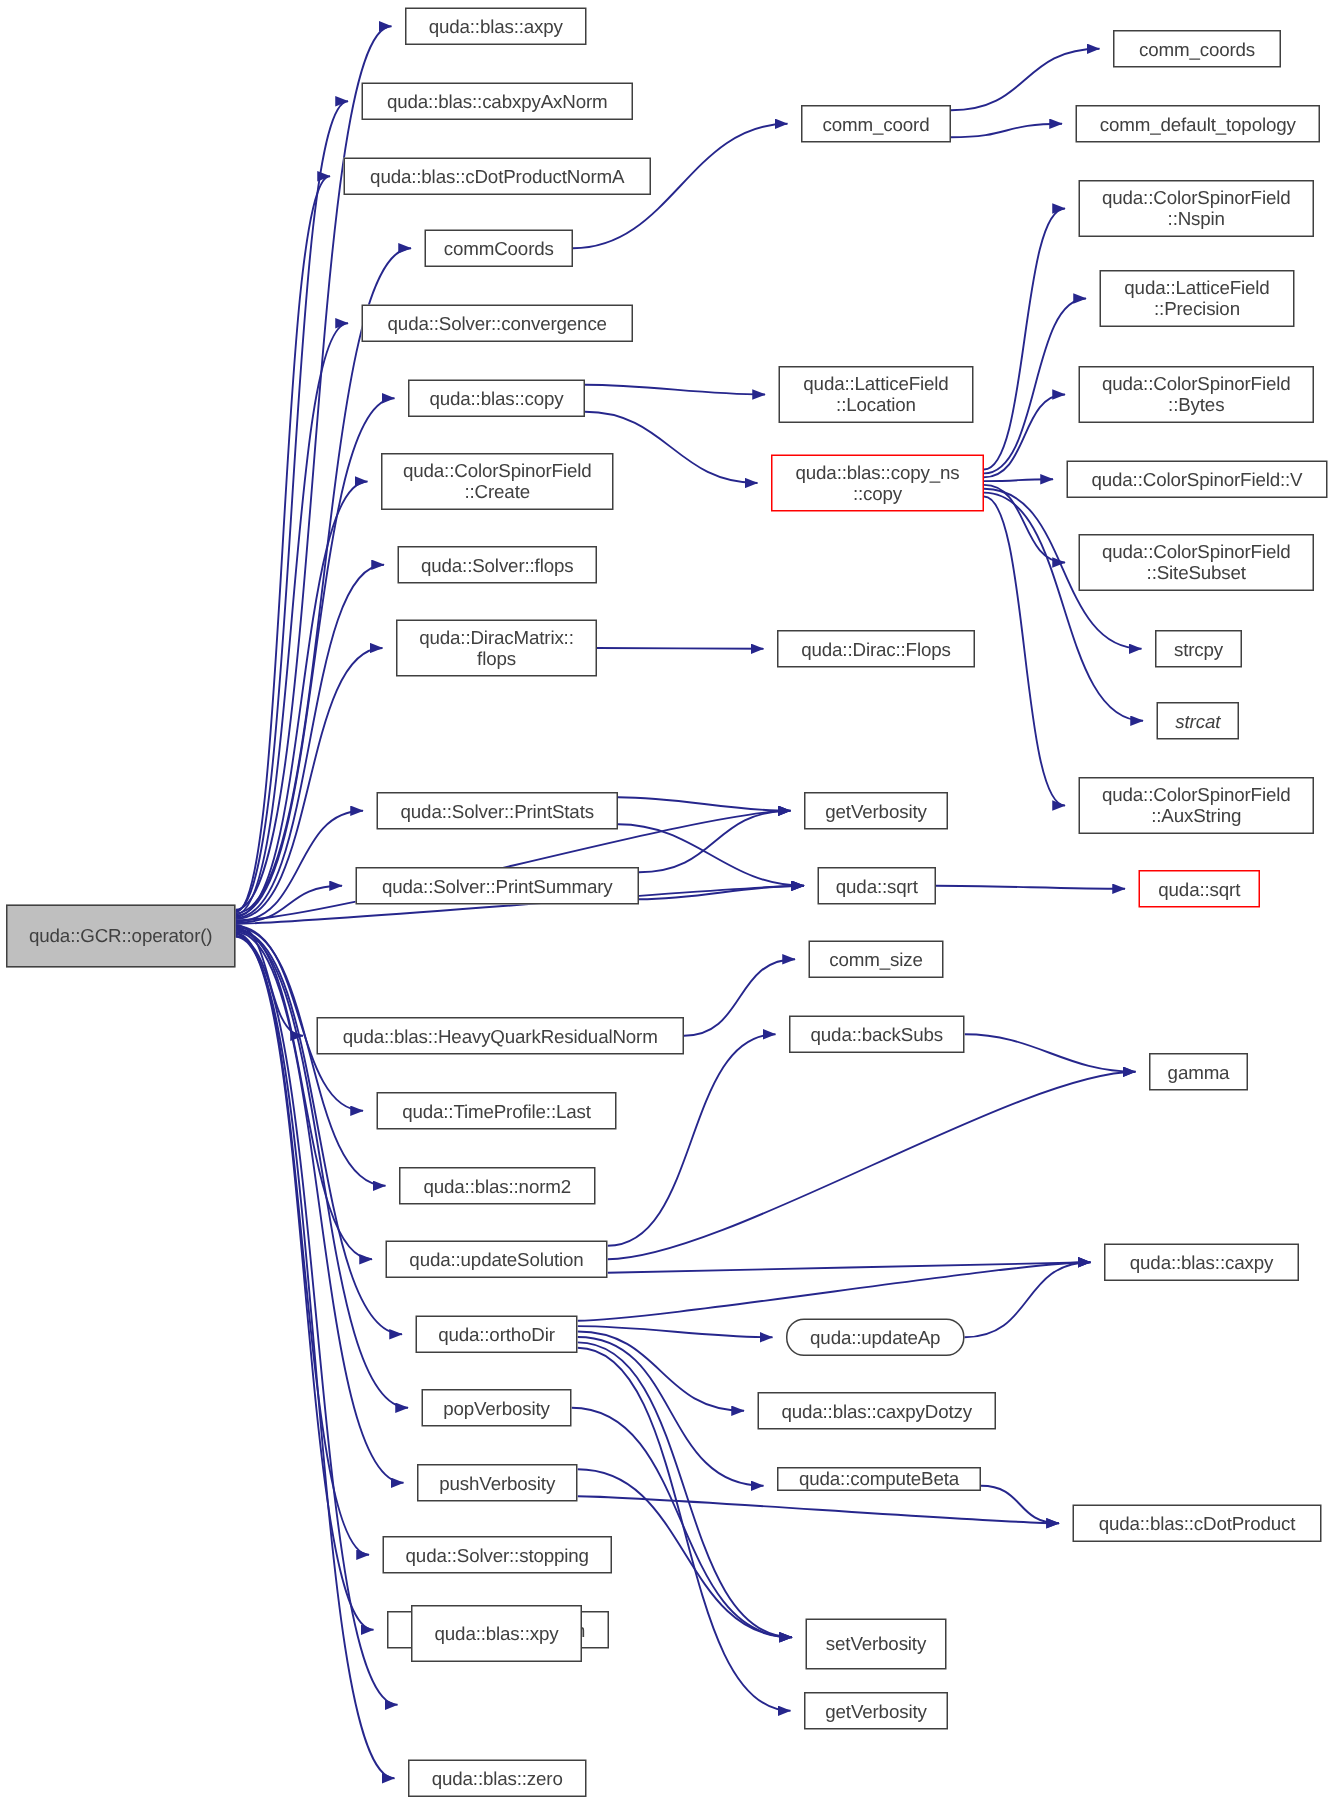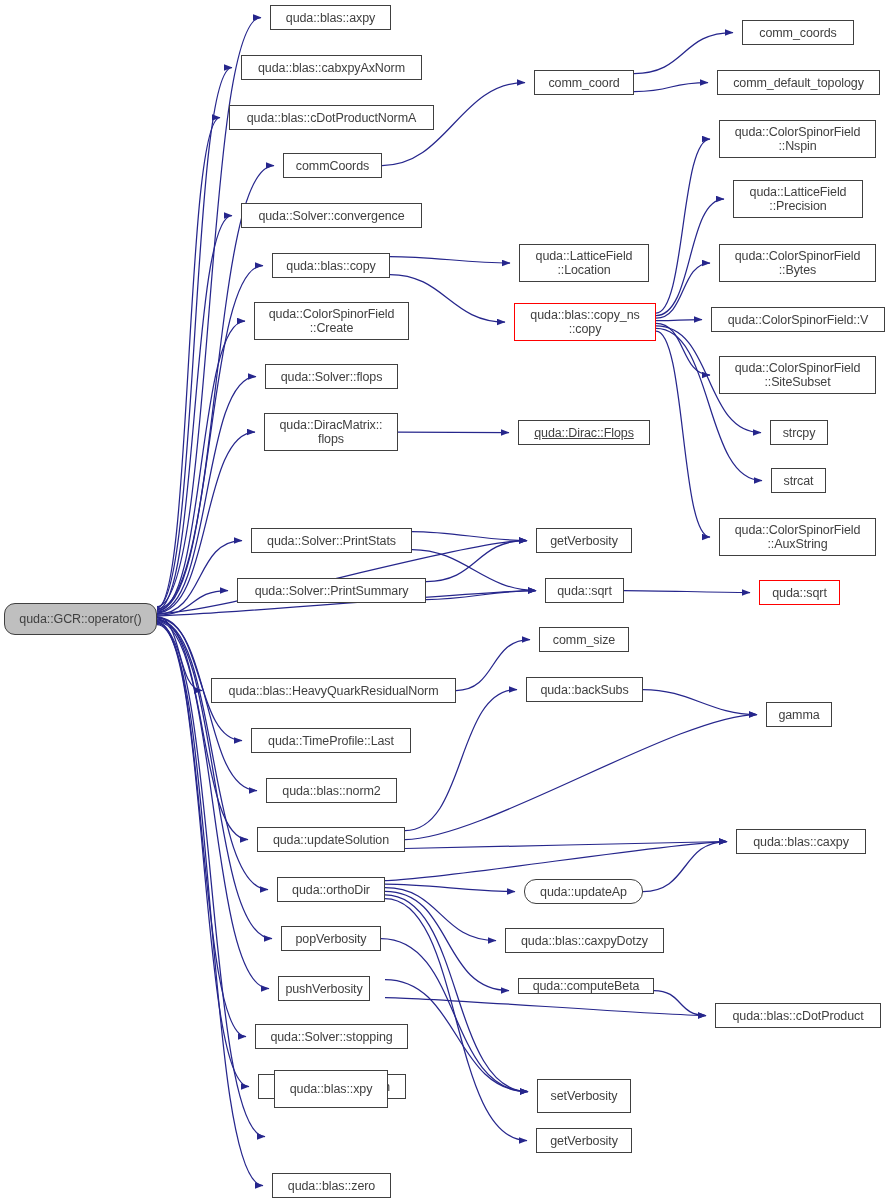--- a/index.html
+++ b/index.html
@@ -92,51 +92,51 @@
         <path d="M 385 894.9 C 463.65 894.9, 449.35 1091.5, 528 1091.5" marker-end="url(#arrow)"></path>
         <path d="M 385 898.5 C 463.1 898.5, 448.9 1140.5, 527 1140.5" marker-end="url(#arrow)"></path>
         <path d="M 643 891.5 C 689.2 891.5, 680.8 841.5, 727 841.5" marker-end="url(#arrow)"></path>
         <path d="M 654 990.5 C 682.6 990.5, 677.4 1015.5, 706 1015.5" marker-end="url(#arrow)"></path>
         <path d="M 381 938.5 C 461.85 938.5, 447.15 1091.5, 528 1091.5" marker-end="url(#arrow)"></path>
         <path d="M 385 979.5 C 458.6 979.5, 454.4 1091.5, 528 1091.5" marker-end="url(#arrow)"></path>
         <path d="M 385 997.5 C 430.4 997.5, 660.6 1015.5, 706 1015.5" marker-end="url(#arrow)"></path>
       </g>
   </svg>
   <div id="node-layer">
-      <div class="node-box current" style="left: 4px; top: 603px; width: 153px; height: 32px; border-radius: 11px;"><span class="node-label">quda::GCR::operator()</span></div>
+      <div class="node-box current" style="left: 4px; top: 603px; width: 153px; height: 42px;"><span class="node-label">quda::GCR::operator()</span></div>
       <div class="node-box" style="left: 270px; top: 5px; width: 121px; height: 25px;"><span class="node-label">quda::blas::axpy</span></div>
       <div class="node-box" style="left: 241px; top: 55px; width: 181px; height: 25px;"><span class="node-label">quda::blas::cabxpyAxNorm</span></div>
       <div class="node-box" style="left: 229px; top: 105px; width: 205px; height: 25px;"><span class="node-label">quda::blas::cDotProductNormA</span></div>
       <div class="node-box" style="left: 283px; top: 153px; width: 99px; height: 25px;"><span class="node-label">commCoords</span></div>
       <div class="node-box" style="left: 241px; top: 203px; width: 181px; height: 25px;"><span class="node-label">quda::Solver::convergence</span></div>
       <div class="node-box" style="left: 272px; top: 253px; width: 118px; height: 25px;"><span class="node-label">quda::blas::copy</span></div>
       <div class="node-box" style="left: 254px; top: 302px; width: 155px; height: 38px;"><span class="node-label">quda::ColorSpinorField
 ::Create</span></div>
       <div class="node-box" style="left: 265px; top: 364px; width: 133px; height: 25px;"><span class="node-label">quda::Solver::flops</span></div>
       <div class="node-box" style="left: 264px; top: 413px; width: 134px; height: 38px;"><span class="node-label">quda::DiracMatrix::
 flops</span></div>
       <div class="node-box" style="left: 251px; top: 528px; width: 161px; height: 25px;"><span class="node-label">quda::Solver::PrintStats</span></div>
       <div class="node-box" style="left: 237px; top: 578px; width: 189px; height: 25px;"><span class="node-label">quda::Solver::PrintSummary</span></div>
       <div class="node-box" style="left: 211px; top: 678px; width: 245px; height: 25px;"><span class="node-label">quda::blas::HeavyQuarkResidualNorm</span></div>
       <div class="node-box" style="left: 251px; top: 728px; width: 160px; height: 25px;"><span class="node-label">quda::TimeProfile::Last</span></div>
       <div class="node-box" style="left: 266px; top: 778px; width: 131px; height: 25px;"><span class="node-label">quda::blas::norm2</span></div>
       <div class="node-box" style="left: 257px; top: 827px; width: 148px; height: 25px;"><span class="node-label">quda::updateSolution</span></div>
       <div class="node-box" style="left: 277px; top: 877px; width: 108px; height: 25px;"><span class="node-label">quda::orthoDir</span></div>
       <div class="node-box" style="left: 281px; top: 926px; width: 100px; height: 25px;"><span class="node-label">popVerbosity</span></div>
-      <div class="node-box" style="left: 278px; top: 976px; width: 92px; height: 25px;"><span class="node-label">pushVerbosity</span></div>
+      <div class="node-box" style="left: 278px; top: 976px; width: 107px; height: 25px;"><span class="node-label">pushVerbosity</span></div>
       <div class="node-box" style="left: 255px; top: 1024px; width: 153px; height: 25px;"><span class="node-label">quda::Solver::stopping</span></div>
       <div class="node-box" style="left: 258px; top: 1074px; width: 148px; height: 25px;"><span class="node-label">quda::blas::xmyNorm</span></div>
       <div class="node-box" style="left: 274px; top: 1070px; width: 114px; height: 38px;"><span class="node-label">quda::blas::xpy</span></div>
       <div class="node-box" style="left: 272px; top: 1173px; width: 119px; height: 25px;"><span class="node-label">quda::blas::zero</span></div>
       <div class="node-box" style="left: 534px; top: 70px; width: 100px; height: 25px;"><span class="node-label">comm_coord</span></div>
       <div class="node-box" style="left: 519px; top: 244px; width: 130px; height: 38px;"><span class="node-label">quda::LatticeField
 ::Location</span></div>
       <div class="node-box highlight" style="left: 514px; top: 303px; width: 142px; height: 38px;"><span class="node-label">quda::blas::copy_ns
 ::copy</span></div>
-      <div class="node-box" style="left: 518px; top: 420px; width: 132px; height: 25px; text-decoration: underline;"><span class="node-label">quda::Dirac::Flops</span></div>
+      <div class="node-box" style="left: 518px; top: 420px; width: 132px; height: 25px;"><span class="node-label">quda::Dirac::Flops</span></div>
       <div class="node-box" style="left: 536px; top: 528px; width: 96px; height: 25px;"><span class="node-label">getVerbosity</span></div>
       <div class="node-box" style="left: 545px; top: 578px; width: 79px; height: 25px;"><span class="node-label">quda::sqrt</span></div>
       <div class="node-box" style="left: 539px; top: 627px; width: 90px; height: 25px;"><span class="node-label">comm_size</span></div>
       <div class="node-box" style="left: 526px; top: 677px; width: 117px; height: 25px;"><span class="node-label">quda::backSubs</span></div>
       <div class="node-box" style="left: 524px; top: 879px; width: 119px; height: 25px; border-radius: 12px;"><span class="node-label">quda::updateAp</span></div>
       <div class="node-box" style="left: 505px; top: 928px; width: 159px; height: 25px;"><span class="node-label">quda::blas::caxpyDotzy</span></div>
       <div class="node-box" style="left: 518px; top: 978px; width: 136px; height: 16px;"><span class="node-label">quda::computeBeta</span></div>
       <div class="node-box" style="left: 537px; top: 1079px; width: 94px; height: 34px;"><span class="node-label">setVerbosity</span></div>
       <div class="node-box" style="left: 536px; top: 1128px; width: 96px; height: 25px;"><span class="node-label">getVerbosity</span></div>
       <div class="node-box" style="left: 742px; top: 20px; width: 112px; height: 25px;"><span class="node-label">comm_coords</span></div>
@@ -144,21 +144,21 @@
       <div class="node-box" style="left: 719px; top: 120px; width: 157px; height: 38px;"><span class="node-label">quda::ColorSpinorField
 ::Nspin</span></div>
       <div class="node-box" style="left: 733px; top: 180px; width: 130px; height: 38px;"><span class="node-label">quda::LatticeField
 ::Precision</span></div>
       <div class="node-box" style="left: 719px; top: 244px; width: 157px; height: 38px;"><span class="node-label">quda::ColorSpinorField
 ::Bytes</span></div>
       <div class="node-box" style="left: 711px; top: 307px; width: 174px; height: 25px;"><span class="node-label">quda::ColorSpinorField::V</span></div>
       <div class="node-box" style="left: 719px; top: 356px; width: 157px; height: 38px;"><span class="node-label">quda::ColorSpinorField
 ::SiteSubset</span></div>
       <div class="node-box" style="left: 770px; top: 420px; width: 58px; height: 25px;"><span class="node-label">strcpy</span></div>
-      <div class="node-box" style="left: 771px; top: 468px; width: 55px; height: 25px;"><span class="node-label">strcat</span></div>
+      <div class="node-box" style="left: 771px; top: 468px; width: 55px; height: 25px; font-style: italic;"><span class="node-label">strcat</span></div>
       <div class="node-box" style="left: 719px; top: 518px; width: 157px; height: 38px;"><span class="node-label">quda::ColorSpinorField
 ::AuxString</span></div>
       <div class="node-box highlight" style="left: 759px; top: 580px; width: 81px; height: 25px;"><span class="node-label">quda::sqrt</span></div>
       <div class="node-box" style="left: 766px; top: 702px; width: 66px; height: 25px;"><span class="node-label">gamma</span></div>
       <div class="node-box" style="left: 736px; top: 829px; width: 130px; height: 25px;"><span class="node-label">quda::blas::caxpy</span></div>
       <div class="node-box" style="left: 715px; top: 1003px; width: 166px; height: 25px;"><span class="node-label">quda::blas::cDotProduct</span></div>
     </div>
 </div>
 
 </body></html>

